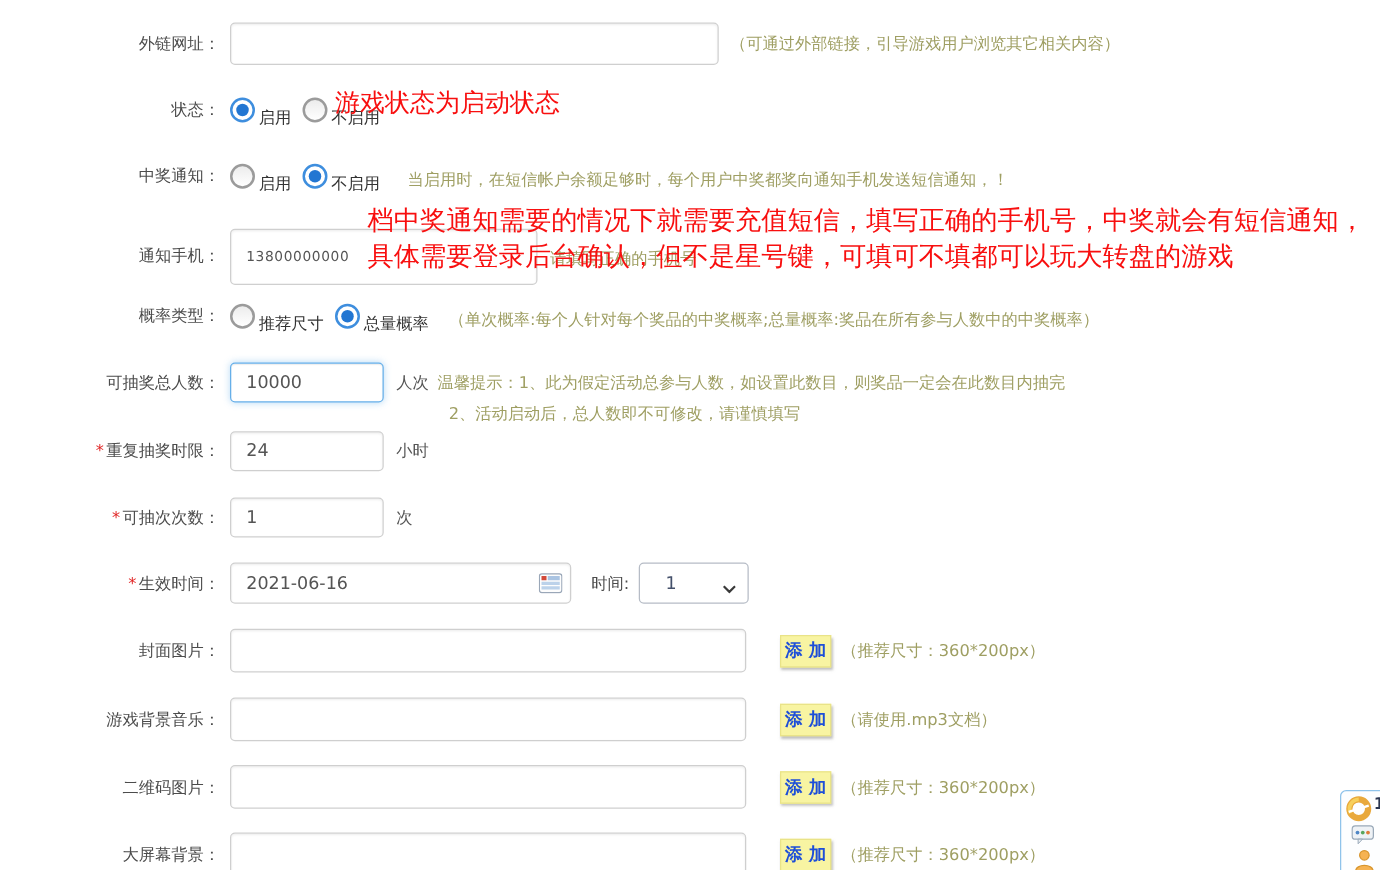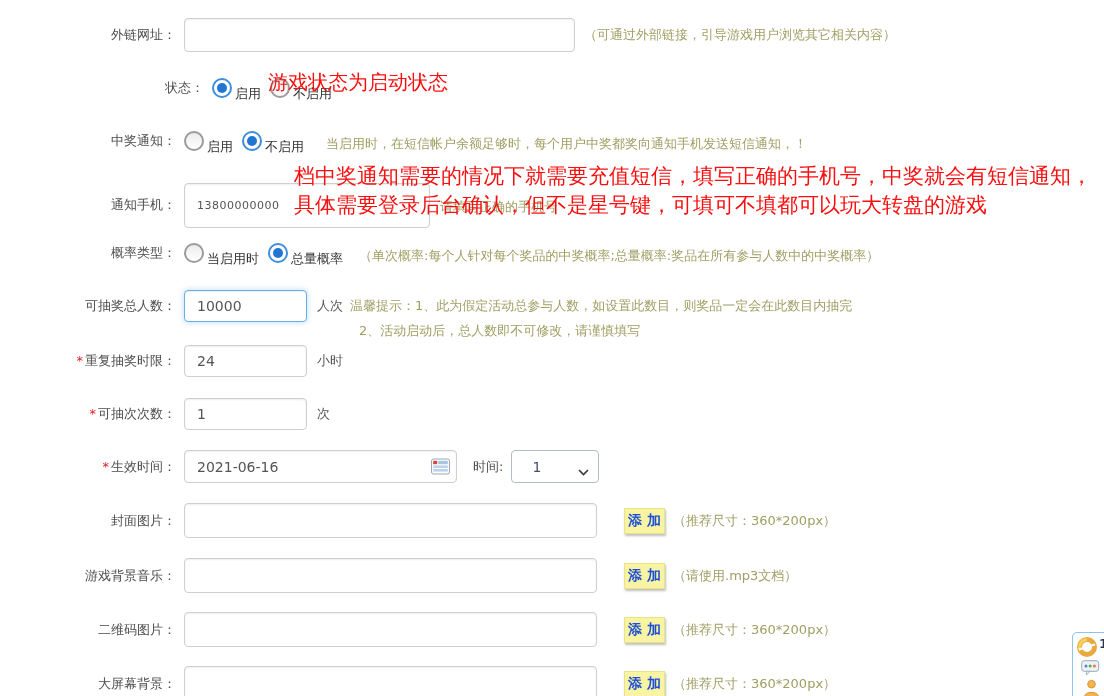--- a/index.html
+++ b/index.html
@@ -62,21 +62,21 @@
 <div id="screen">
 
   <div class="row" style="top:18px;height:34px;">
     <div class="lbl">外链网址：</div>
     <div class="ctrl">
       <input class="input" style="width: 391px; height: 34px;" value="">
       <div class="hint" style="margin-left:9px;">（可通过外部链接，引导游戏用户浏览其它相关内容）</div>
     </div>
   </div>
 
-  <div class="row" style="top:76px;height:24px;padding-left:28px;">
+  <div class="row" style="top:76px;height:24px;">
     <div class="lbl">状态：</div>
     <div class="ctrl radio-group">
       <span class="radio checked"></span>
       <span class="radio-text">启用</span>
       <span class="radio"></span>
       <span class="radio-text">不启用</span>
     </div>
   </div>
 
   <div class="row" style="top:129px;height:24px;">
@@ -95,21 +95,21 @@
     <div class="ctrl">
       <input class="input" style="width: 246px; height: 45px; font-size: 11px; letter-spacing: 0.5px;" value="13800000000">
     </div>
   </div>
   <div class="abs-hint hint" style="left:440px;top:198px;">请填写正确的手机号</div>
 
   <div class="row" style="top:241px;height:24px;">
     <div class="lbl">概率类型：</div>
     <div class="ctrl radio-group">
       <span class="radio"></span>
-      <span class="radio-text">当启用时</span>
+      <span class="radio-text">推荐尺寸</span>
       <span class="radio checked"></span>
       <span class="radio-text">总量概率</span>
       <span class="hint" style="margin-left:7px;position:relative;top:3px;">（单次概率:每个人针对每个奖品的中奖概率;总量概率:奖品在所有参与人数中的中奖概率）</span>
     </div>
   </div>
 
   <div class="row" style="top:290px;height:32px;">
     <div class="lbl">可抽奖总人数：</div>
     <div class="ctrl">
       <input class="input focused" style="width: 123px; height: 32px;" value="10000">

